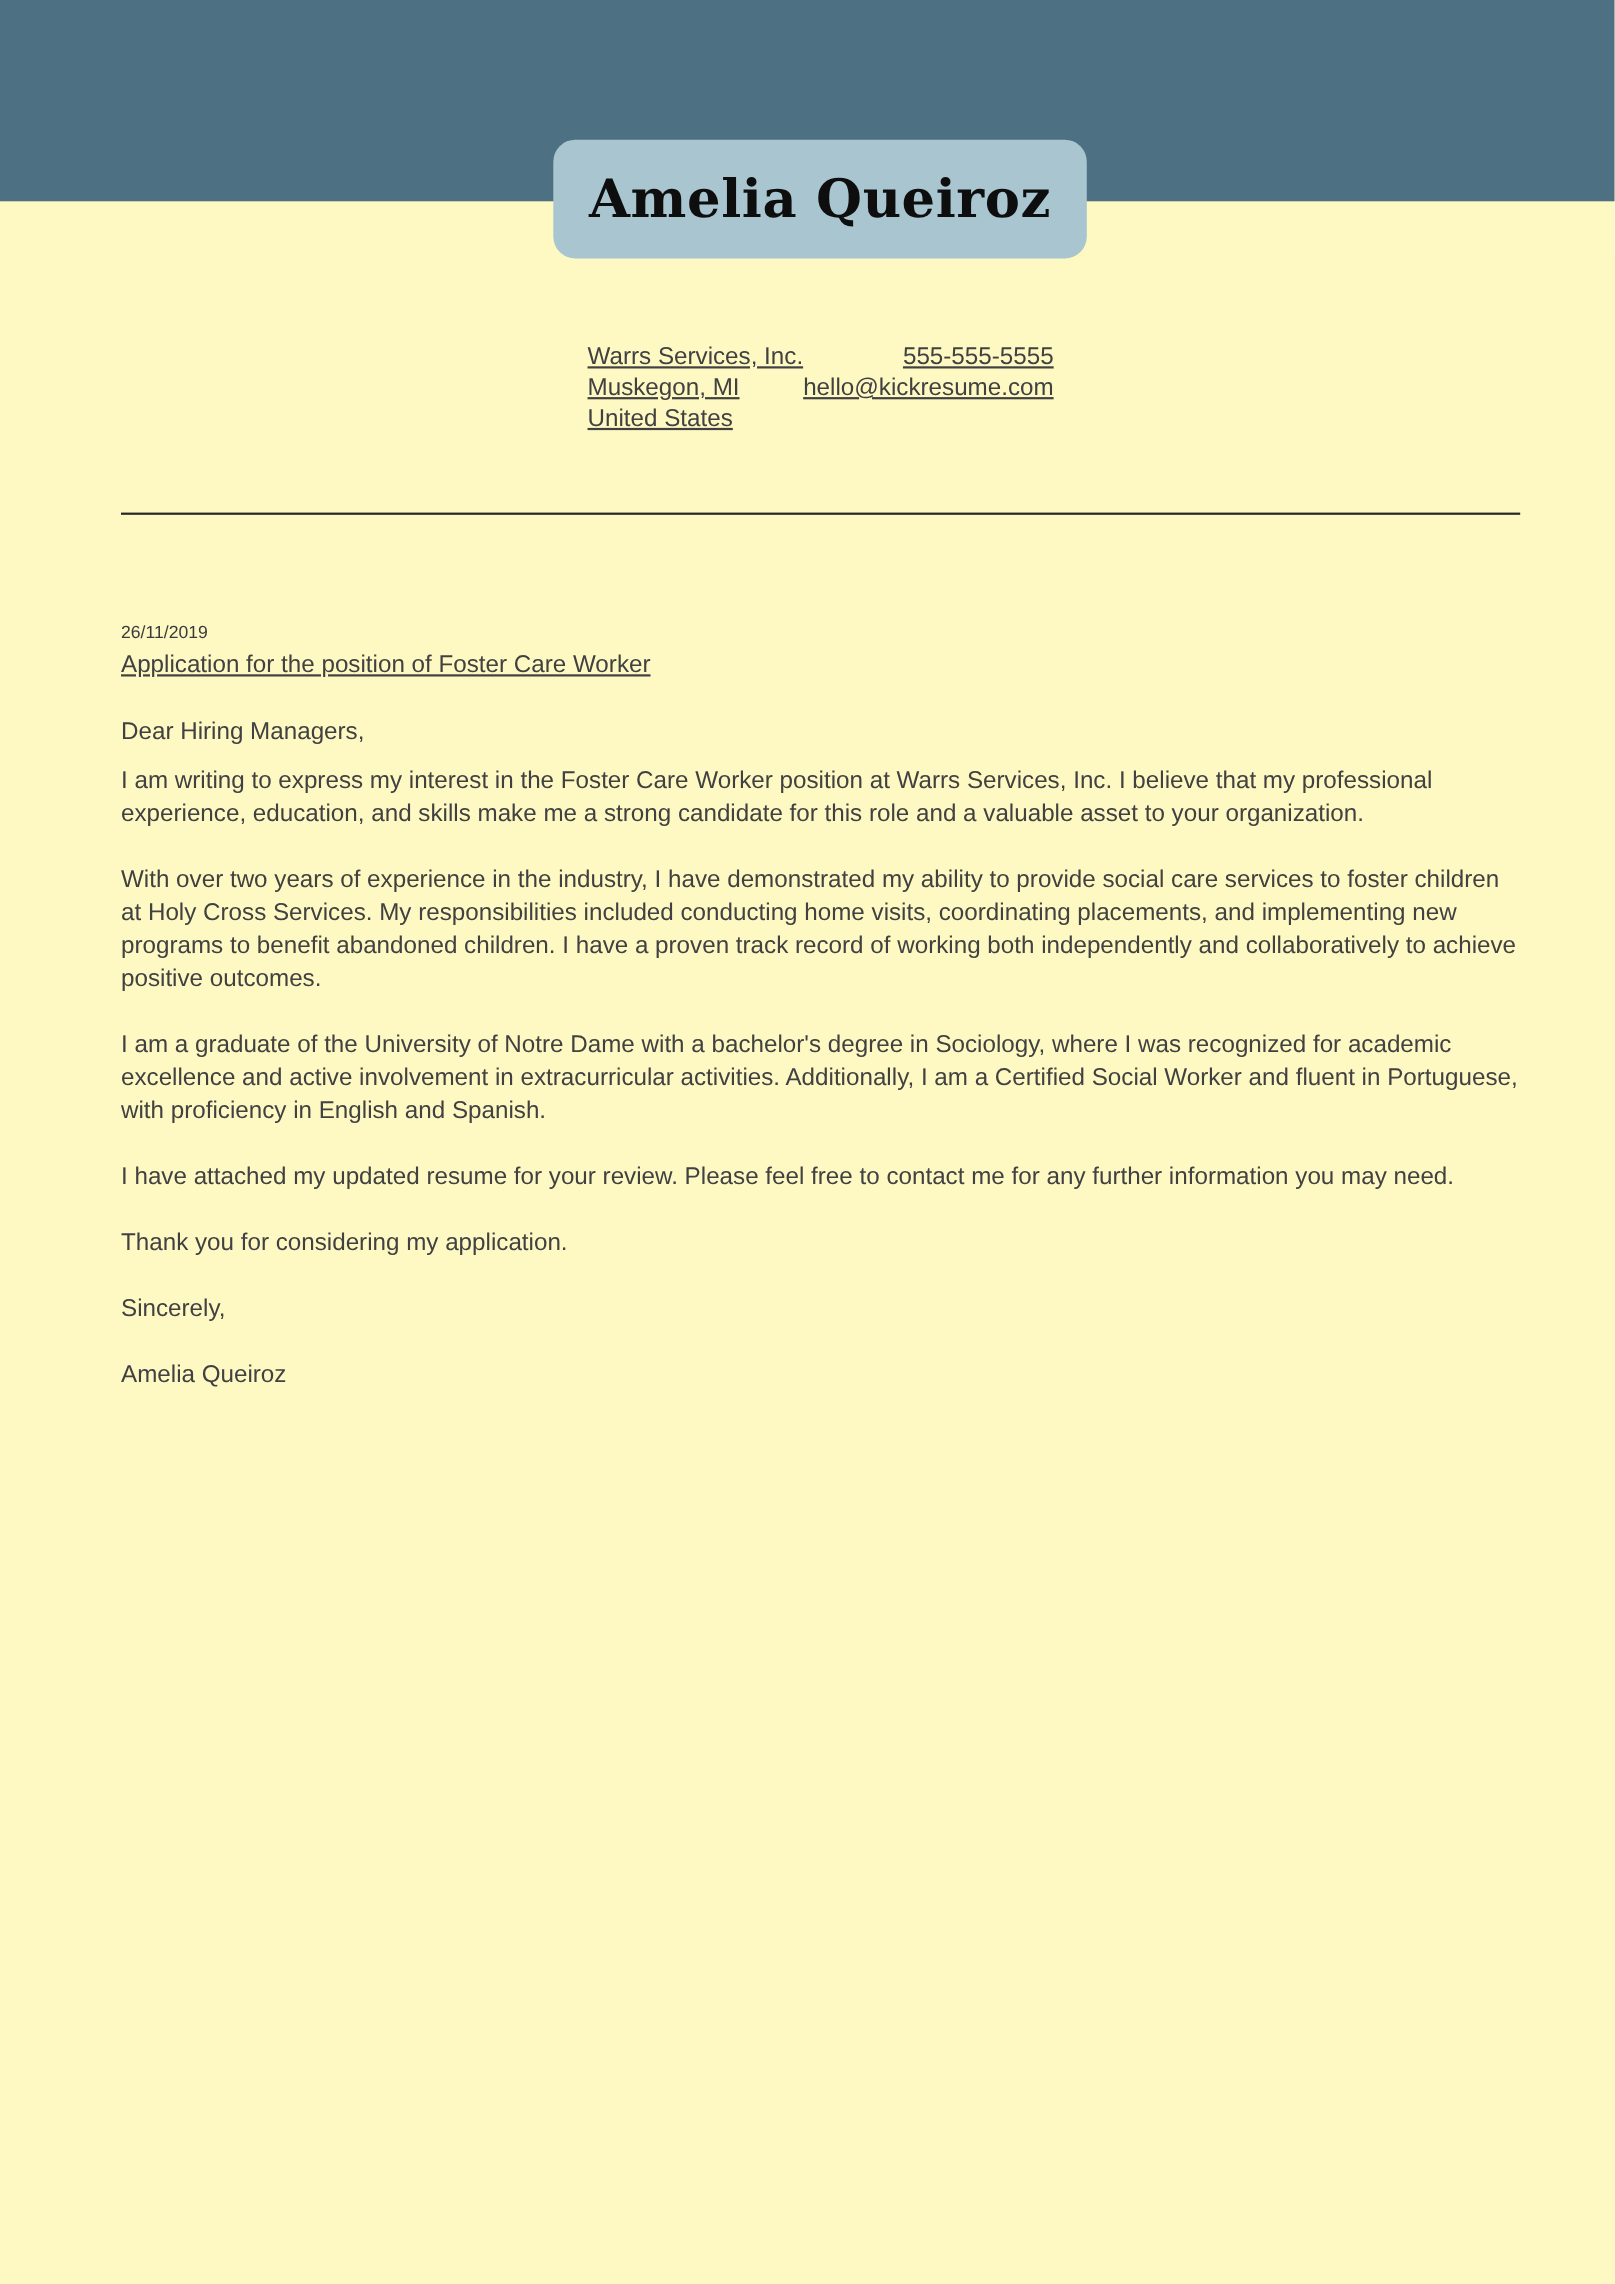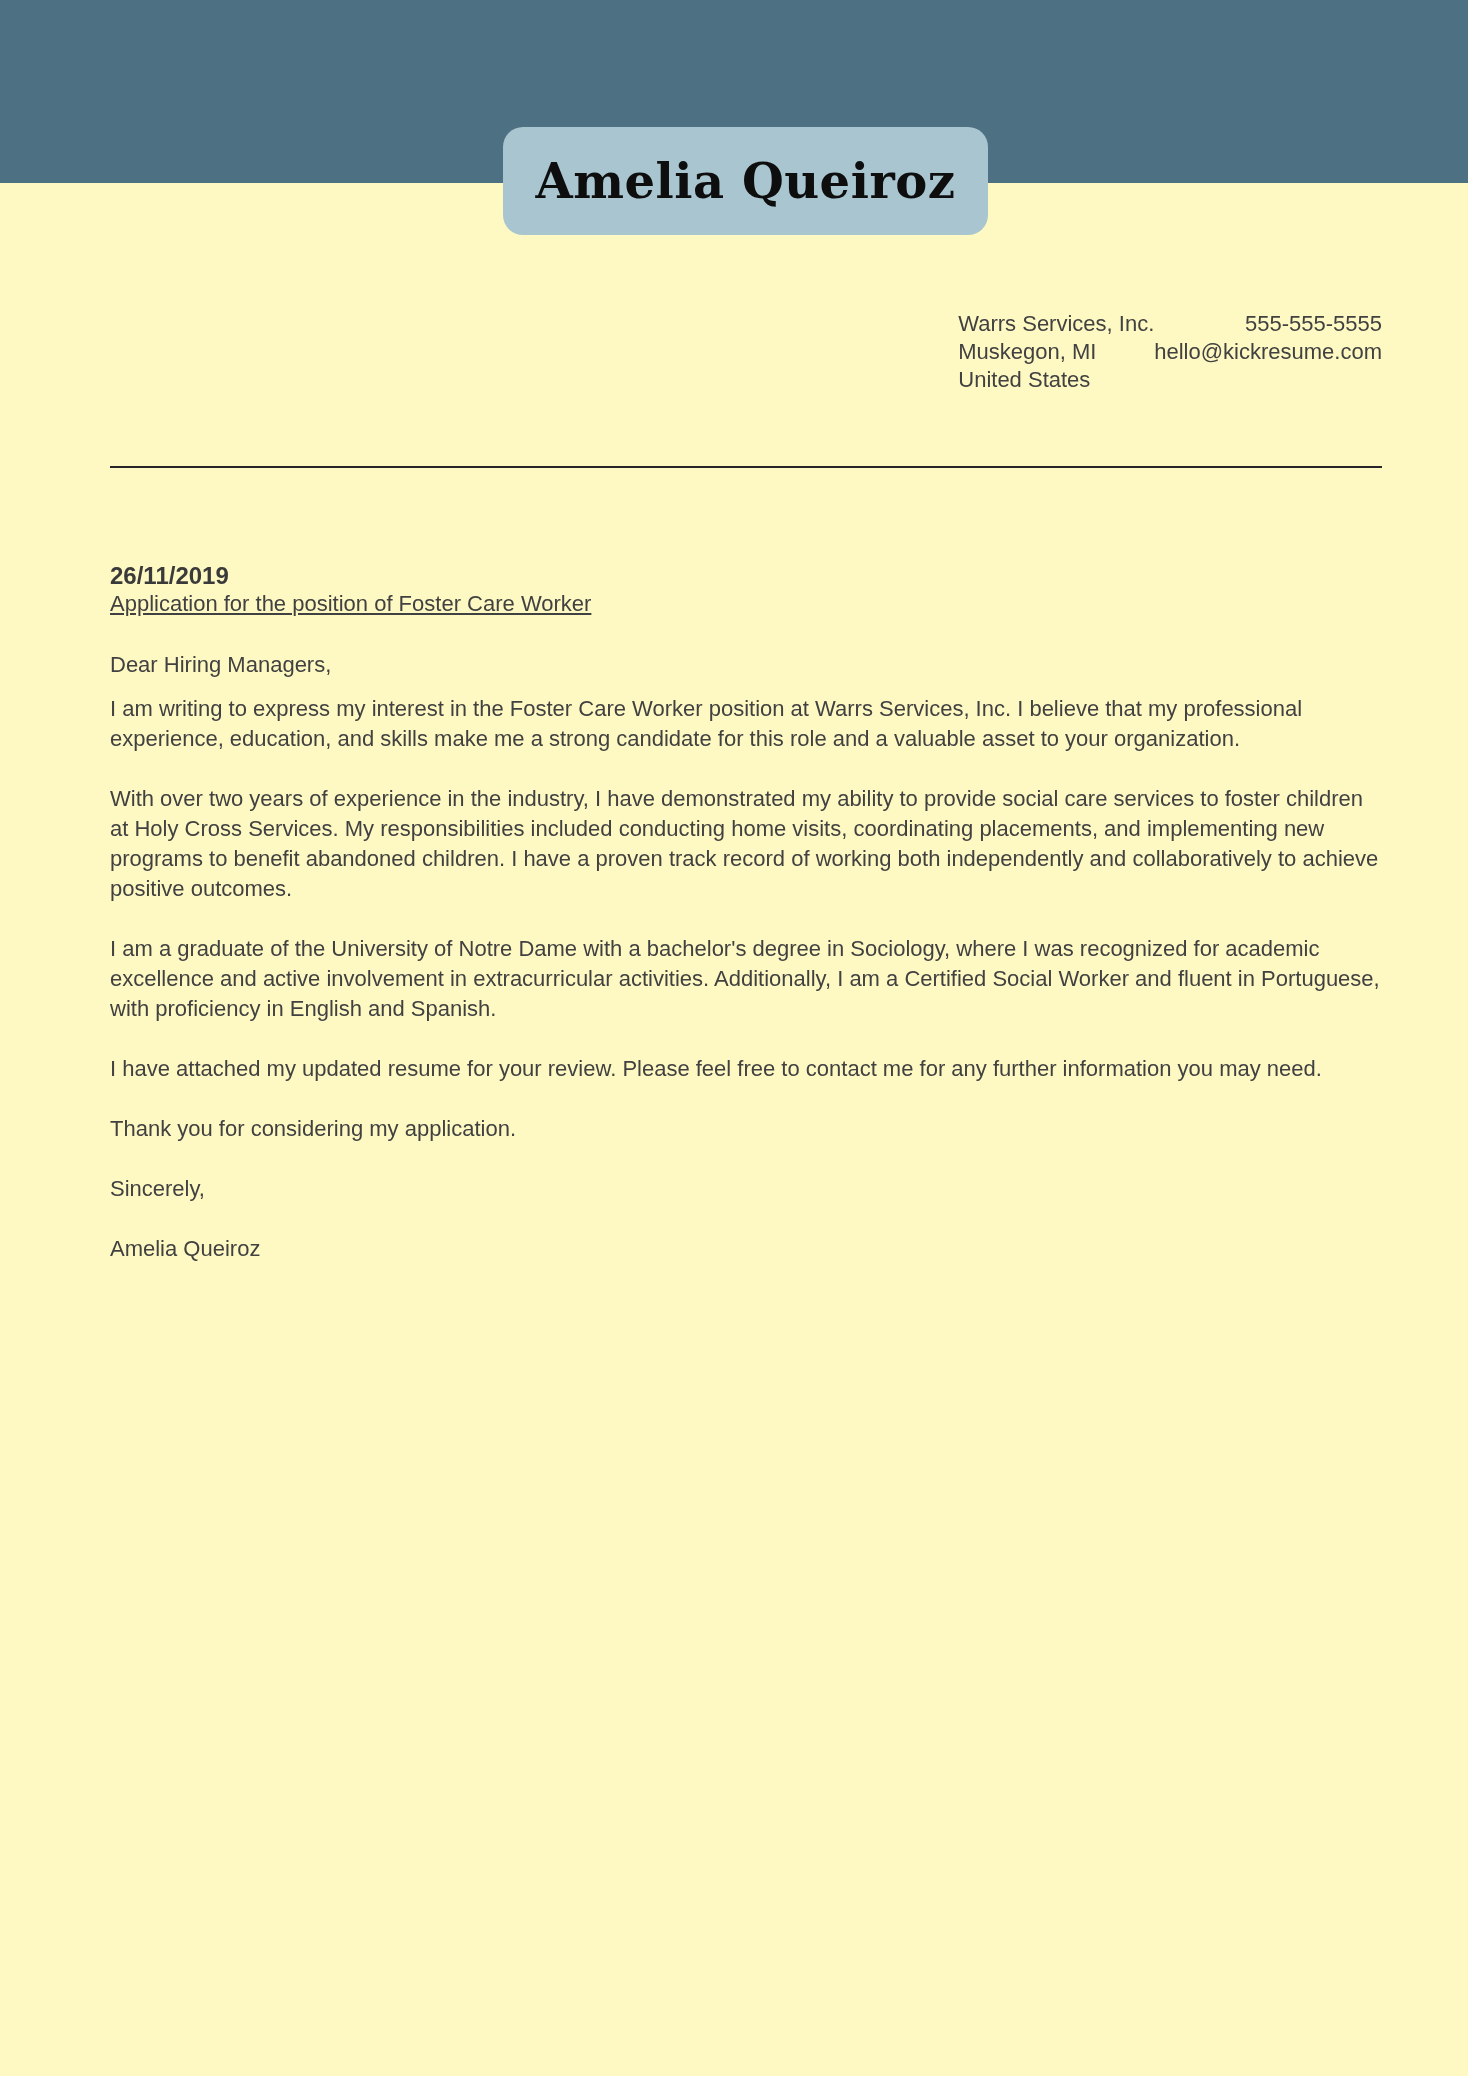--- a/index.html
+++ b/index.html
@@ -42,22 +42,23 @@
     color: #0e0e0e;
     letter-spacing: 0.5px;
     white-space: nowrap;
   }
   .address-row {
     position: absolute;
     left: 110px;
     top: 310px;
     width: 1272px;
     display: flex;
-    justify-content: flex-end;
+    justify-content: center;
     align-items: flex-start;
+    text-decoration: underline;
   }
   .address-row .line {
     font-size: 22px;
     line-height: 28px;
     color: #414141;
   }
   .contact-block {
     text-align: right;
   }
   .divider {
@@ -71,22 +72,22 @@
   .letter {
     position: absolute;
     left: 110px;
     top: 562px;
     width: 1272px;
     font-size: 22px;
     line-height: 30px;
     color: #414141;
   }
   .letter .date {
-    font-size: 24px;
-    font-weight: bold;
+    font-size: 16px;
+    font-weight: normal;
     color: #3a3a3a;
     line-height: 28px;
   }
   .letter .subject {
     line-height: 28px;
     margin-bottom: 32px;
     text-decoration: underline;
   }
   .letter .salutation {
     margin-bottom: 14px;

